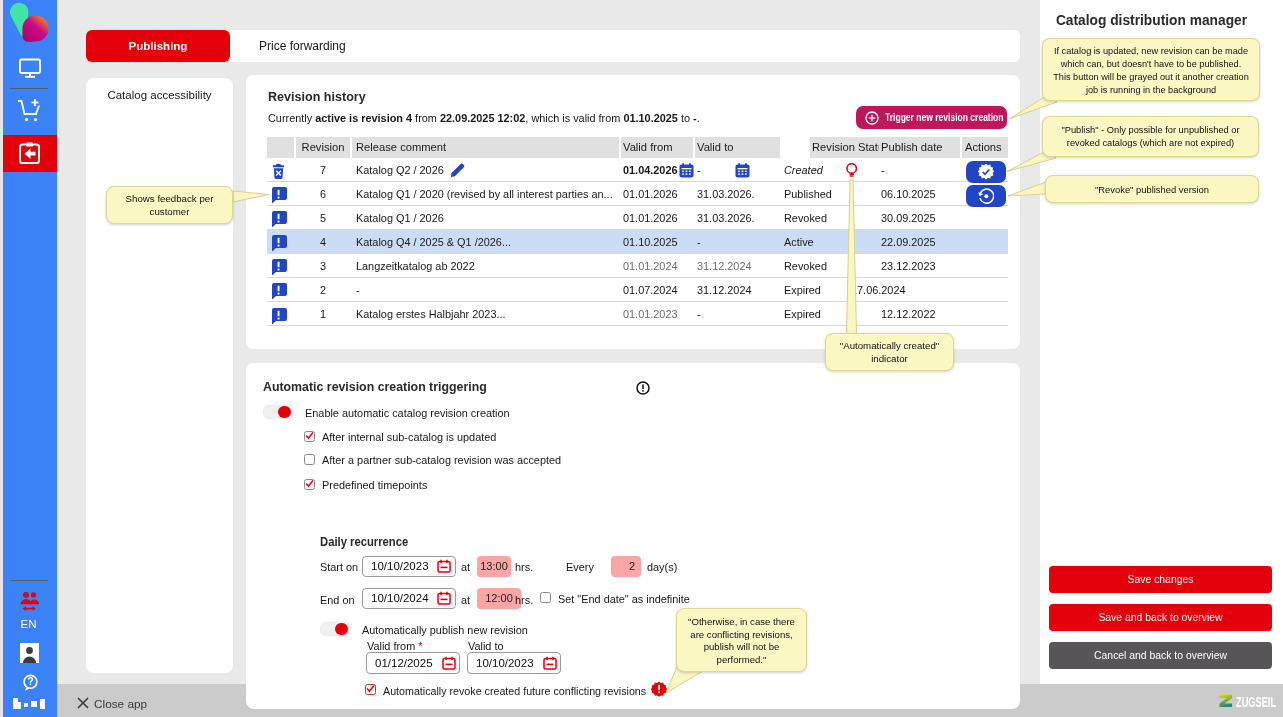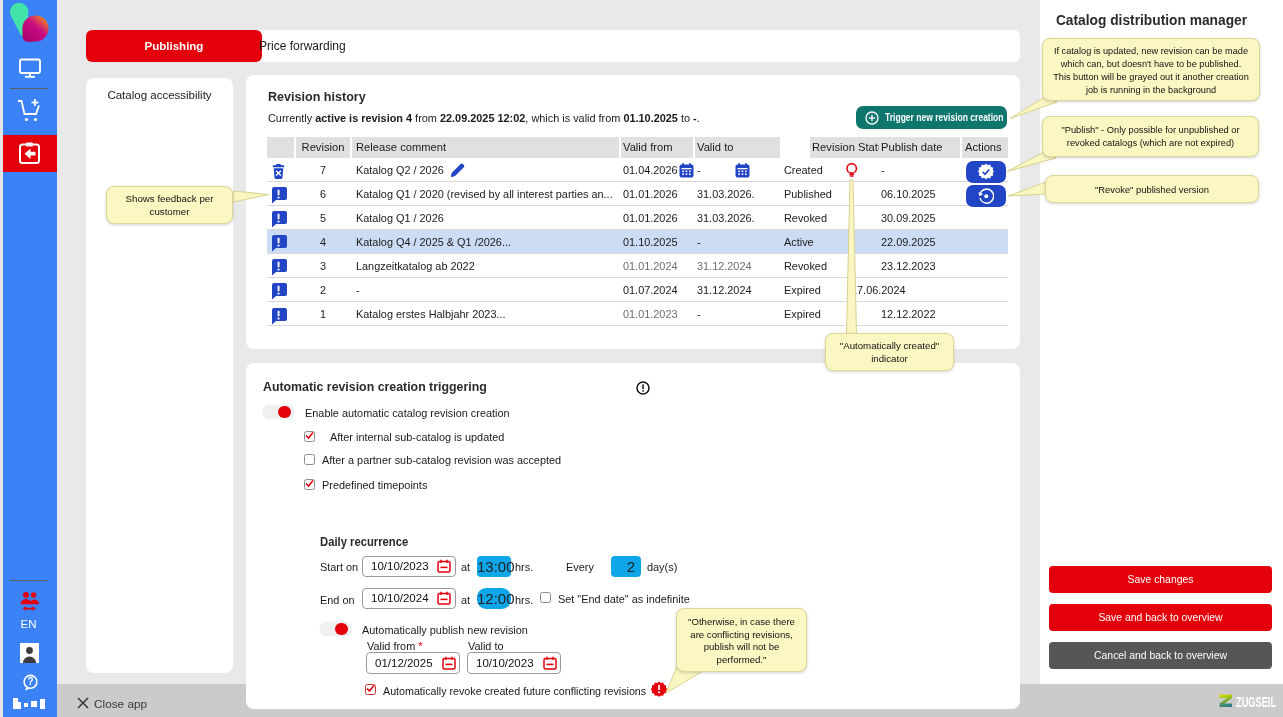--- a/index.html
+++ b/index.html
@@ -10,21 +10,21 @@
 .red { background:#e3000b; }
 .tt { position:absolute; background:#fbf7c3; border:1px solid #ddd695; border-radius:8px; box-shadow:0 1px 3px rgba(0,0,0,.18); z-index:6; text-align:center; color:#111; }
 .hcell { position:absolute; background:#e0e0e0; height:21px; font-size:11.2px; line-height:21px; color:#1a1a1a; }
 .row { position:absolute; left:267px; width:741px; height:24px; border-bottom:1px solid #d9d9d9; }
 .cell { position:absolute; font-size:10.9px; line-height:24px; white-space:nowrap; }
 .gray { color:#6e6e6e; }
 .cb { position:absolute; width:11px; height:11px; background:#fff; border:1px solid #8a8a8a; border-radius:2.5px; }
 .cb svg { position:absolute; left:-1px; top:-2px; display:block; }
 .lbl { position:absolute; font-size:10.9px; line-height:14px; white-space:nowrap; }
 .inp { position:absolute; background:#fff; border:1px solid #9a9a9a; border-radius:4px; font-size:11.5px; color:#111; }
-.gbox { position:absolute; background:#0ea5e9; border-radius:4px; font-size:15px; color:#222; text-align:center; }
+.gbox { position:absolute; background:#fca5a5; border-radius:4px; font-size:11px; color:#222; text-align:center; }
 .rbtn { position:absolute; left:1049px; width:223px; height:27px; border-radius:4px; color:#fff; font-size:10.4px; text-align:center; line-height:27px; }
 </style>
 </head>
 <body>
 <div id="app">
 
   <div class="abs" style="left:0;top:0;width:3px;height:717px;background:#e6e6ea;z-index:3;"></div>
   <div class="abs" style="left:0;top:0;width:57px;height:717px;background:#3b82f6;z-index:2;">
     <svg class="abs" style="left:0;top:0;" width="57" height="52" viewBox="0 0 57 52">
       <defs>
@@ -85,30 +85,30 @@
 
     <svg class="abs" style="left:13px;top:695px;" width="32" height="15" viewBox="0 0 32 15">
       <path d="M0 3 h5 v4 h3 v7 h-8 z" fill="#fff"></path>
       <rect x="11" y="8" width="4" height="4" fill="#fff"></rect>
       <rect x="18" y="6" width="6" height="6" fill="#fff"></rect>
       <rect x="27" y="4" width="5" height="10" fill="#fff"></rect>
     </svg>
   </div>
 
   <div class="abs" style="left:86px;top:30px;width:934px;height:32px;background:#fff;border-radius:6px;"></div>
-  <div class="abs red" style="left:86px;top:30px;width:176px;height:32px;border-radius:6px;color:#fff;font-weight:bold;font-size:11.5px;text-align:center;line-height:32px;">Publishing</div>
+  <div class="abs red" style="left:86px;top:30px;width:144px;height:32px;border-radius:6px;color:#fff;font-weight:bold;font-size:11.5px;text-align:center;line-height:32px;">Publishing</div>
   <div class="abs" style="left:259px;top:30px;height:32px;line-height:32px;font-size:12px;color:#1a1a1a;">Price forwarding</div>
 
   <div class="card" style="left:86px;top:78px;width:147px;height:595px;"></div>
   <div class="abs" style="left:86px;top:78px;width:147px;height:33px;text-align:center;line-height:35px;font-size:11.5px;color:#1a1a1a;">Catalog accessibility</div>
 
   <div class="card" style="left:246px;top:75px;width:774px;height:274px;"></div>
   <div class="abs" style="left:268px;top:89px;font-size:13.5px;font-weight:bold;color:#2b2b2b;z-index:1;transform:scaleX(0.93);transform-origin:0 0;">Revision history</div>
   <div class="abs" style="left:268px;top:112px;font-size:10.9px;color:#1a1a1a;z-index:1;">Currently <b>active is revision 4</b> from <b>22.09.2025 12:02</b>, which is valid from <b>01.10.2025</b> to <b>-</b>.</div>
-  <div class="abs" style="left:856px;top:106px;width:151px;height:23px;border-radius:7px;background:#0f766e;z-index:1;">
+  <div class="abs" style="left:856px;top:106px;width:151px;height:23px;border-radius:7px;background:#be185d;z-index:1;">
     <svg class="abs" style="left:9px;top:4.5px;" width="14" height="14" viewBox="0 0 14 14" fill="none" stroke="#fff" stroke-width="1.3">
       <circle cx="7" cy="7" r="6"></circle>
         <line x1="7" y1="3.8" x2="7" y2="10.2"></line>
         <line x1="3.8" y1="7" x2="10.2" y2="7"></line>
     </svg>
     <span style="position:absolute;left:29px;top:0;line-height:23px;color:#fff;font-size:10.8px;font-weight:bold;transform:scaleX(0.79);transform-origin:0 0;white-space:nowrap;">Trigger new revision creation</span>
   </div>
 
   <div class="hcell" style="left:267px;top:137px;width:27px;"></div>
   <div class="hcell" style="left:296px;top:137px;width:54px;text-align:center;">Revision</div>
@@ -166,29 +166,29 @@
 
   <div class="row" style="top:158px;">
     <svg style="position:absolute;left:3px;top:5px;" width="17" height="17" viewBox="0 0 17 18">
         <use href="#trash"></use>
       </svg>
     <div class="cell" style="left:29px;width:54px;text-align:center;">7</div>
     <div class="cell" style="left:89px;">Katalog Q2 / 2026</div>
     <svg style="position:absolute;left:183px;top:5px;" width="15" height="15" viewBox="0 0 15 15">
         <use href="#pencil"></use>
       </svg>
-    <div class="cell" style="left:356px;">01.04.2026</div>
+    <div class="cell" style="left:356px;font-weight:bold;">01.04.2026</div>
     <svg style="position:absolute;left:412px;top:5px;" width="15" height="15" viewBox="0 0 15 15">
         <use href="#calblue"></use>
       </svg>
     <div class="cell" style="left:430px;">-</div>
     <svg style="position:absolute;left:468px;top:5px;" width="15" height="15" viewBox="0 0 15 15">
         <use href="#calblue"></use>
       </svg>
-    <div class="cell" style="left:517px;">Created</div>
+    <div class="cell" style="left:517px;font-style:italic;">Created</div>
     <svg style="position:absolute;left:579px;top:5px;" width="12" height="17" viewBox="0 0 12 17">
         <use href="#bulb"></use>
       </svg>
     <div class="cell" style="left:614px;">-</div>
     <div style="position:absolute;left:699px;top:2.5px;width:40px;height:22px;background:#2145c5;border-radius:7px;">
       <svg style="position:absolute;left:12px;top:3px;" width="16" height="16" viewBox="0 0 16 16">
           <use href="#badgecheck"></use>
         </svg>
     </div>
   </div>
@@ -280,21 +280,21 @@
 
   <div class="abs" style="left:263px;top:405px;width:31px;height:14px;border-radius:7px;background:#f0f0f0;box-shadow:0 0 1px rgba(0,0,0,.2);z-index:2;"></div>
   <div class="abs red" style="left:278px;top:405.8px;width:12.6px;height:12.6px;border-radius:50%;z-index:2;"></div>
   <div class="lbl" style="left:305px;top:406px;z-index:2;">Enable automatic catalog revision creation</div>
 
   <div class="cb" style="left:304px;top:431px;z-index:2;">
       <svg width="11" height="11" viewBox="0 0 11 11">
         <path d="M2 5.5 L4.5 8 L9 2.5" fill="none" stroke="#e3000b" stroke-width="1.6"></path>
       </svg>
     </div>
-  <div class="lbl" style="left:330px;top:430px;z-index:2;">After internal sub-catalog is updated</div>
+  <div class="lbl" style="left:322px;top:430px;z-index:2;">After internal sub-catalog is updated</div>
 
   <div class="cb" style="left:304px;top:454px;z-index:2;"></div>
   <div class="lbl" style="left:322px;top:453px;z-index:2;">After a partner sub-catalog revision was accepted</div>
 
   <div class="cb" style="left:304px;top:479px;z-index:2;">
       <svg width="11" height="11" viewBox="0 0 11 11">
         <path d="M2 5.5 L4.5 8 L9 2.5" fill="none" stroke="#e3000b" stroke-width="1.6"></path>
       </svg>
     </div>
   <div class="lbl" style="left:322px;top:478px;z-index:2;">Predefined timepoints</div>
@@ -323,21 +323,21 @@
   <div class="inp" style="left:362px;top:588px;width:94px;height:21px;z-index:2;">
       <span style="position:absolute;left:8px;line-height:19px;">10/10/2024</span>
     </div>
   <svg class="abs" style="left:437px;top:591px;z-index:3;" width="14" height="14" viewBox="0 0 14 14">
     <rect x="1" y="2.5" width="12" height="10.5" rx="1.5" fill="none" stroke="#e3000b" stroke-width="1.5"></rect>
     <line x1="4" y1="0.8" x2="4" y2="4" stroke="#e3000b" stroke-width="1.5"></line>
     <line x1="10" y1="0.8" x2="10" y2="4" stroke="#e3000b" stroke-width="1.5"></line>
     <rect x="3.5" y="7.6" width="7" height="1.6" fill="#e3000b"></rect>
   </svg>
   <div class="lbl" style="left:461px;top:593px;z-index:2;">at</div>
-  <div class="gbox" style="left:477px;top:588px;width:34px;height:21px;line-height:21px;z-index:2;border-radius:9px;">12:00</div>
+  <div class="gbox" style="left:477px;top:588px;width:44px;height:21px;line-height:21px;z-index:2;">12:00</div>
   <div class="lbl" style="left:515px;top:593px;z-index:2;">hrs.</div>
   <div class="cb" style="left:540px;top:592px;z-index:2;"></div>
   <div class="lbl" style="left:558px;top:592px;z-index:2;">Set "End date" as indefinite</div>
 
   <div class="abs" style="left:320px;top:622px;width:31px;height:14px;border-radius:7px;background:#f0f0f0;box-shadow:0 0 1px rgba(0,0,0,.2);z-index:2;"></div>
   <div class="abs red" style="left:335px;top:622.8px;width:12.6px;height:12.6px;border-radius:50%;z-index:2;"></div>
   <div class="lbl" style="left:362px;top:623px;z-index:2;">Automatically publish new revision</div>
 
   <div class="lbl" style="left:367px;top:639px;z-index:2;">Valid from <span style="color:#e3000b;">*</span></div>
   <div class="lbl" style="left:468px;top:639px;z-index:2;">Valid to</div>

